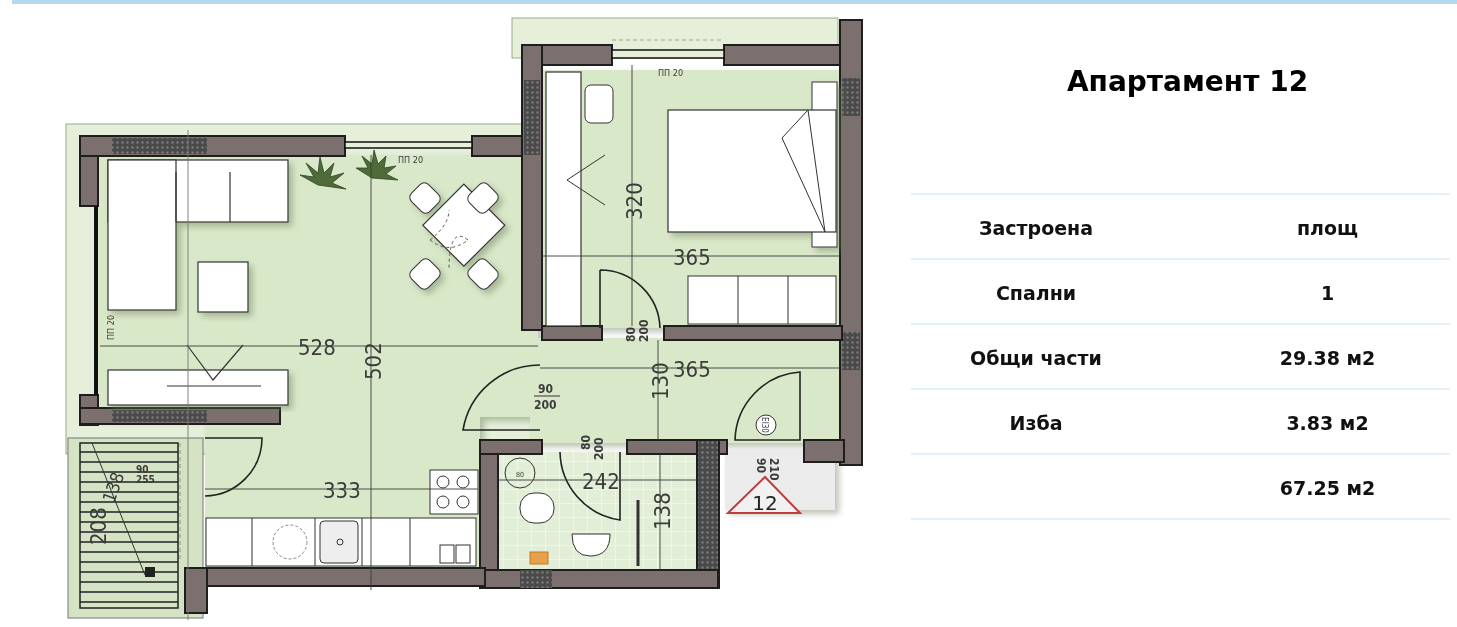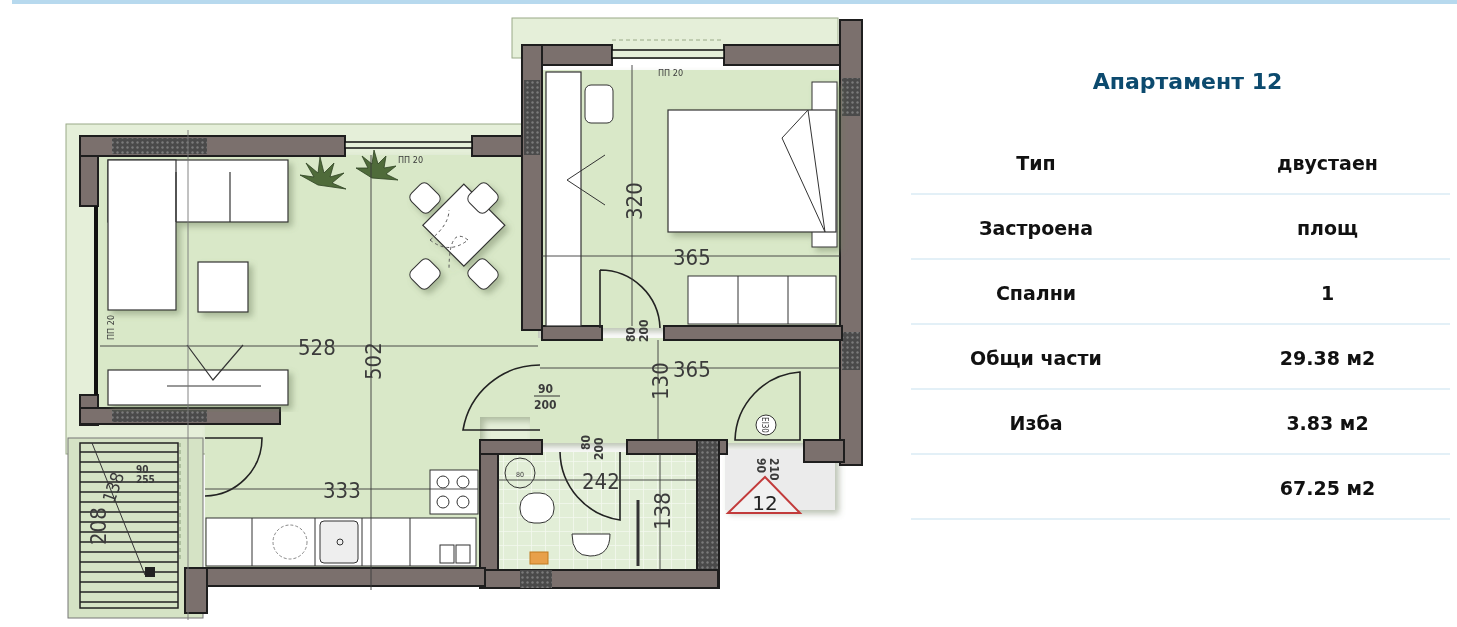--- a/index.html
+++ b/index.html
@@ -1,20 +1,20 @@
 <!DOCTYPE html>
 <html><head>
   <meta charset="utf-8">
   <style>
     html, body { margin: 0; padding: 0; background: #ffffff; }
     body { width: 1457px; height: 627px; position: relative; overflow: hidden; font-family: "DejaVu Sans", sans-serif; }
     .top-rule { position: absolute; left: 12px; right: 0; top: 0; height: 4px; background: #b7d9ee; }
     .plan { position: absolute; left: 0; top: 0; width: 880px; height: 627px; }
     .panel { position: absolute; left: 905px; top: 40px; width: 545px; }
-    .title { text-align: center; font-weight: bold; font-size: 22px; color: #0c4a6e; margin: 22px 0 0 0; height: 40px; line-height: 40px; padding-left: 20px; }
+    .title { text-align: center; font-weight: bold; font-size: 28px; color: #000000; margin: 22px 0 0 0; height: 40px; line-height: 40px; padding-left: 20px; }
     .rows { margin-top: 38px; }
     .row { position: relative; height: 65px; }
     .row .label, .row .value { position: absolute; top: 12px; font-weight: bold; font-size: 19px; color: #111; text-align: center; }
     .row .label { left: 0; width: 262px; }
     .row .value { left: 300px; width: 245px; }
     .row .rule { position: absolute; left: 6px; right: 0; bottom: 10px; height: 2px; background: #e3f0f7; }
     .dim { font-family: "DejaVu Sans Condensed", "DejaVu Sans", sans-serif; fill: #3b3b3b; }
   </style>
 </head>
 <body>
@@ -231,22 +231,20 @@
   <g>
     <path d="M765 477 L800 513 L728 513 Z" fill="#f1f1f1" stroke="#c23b3b" stroke-width="2"></path>
     <text x="765" y="510" font-size="20" text-anchor="middle" fill="#222">12</text>
   </g>
 </svg>
 
 <div class="panel">
   <div class="title">Апартамент 12</div>
   <div class="rows">
     <div class="row">
-      <div class="label">Тип</div>
-      <div class="value">двустаен</div>
       <div class="rule"></div>
     </div>
     <div class="row">
       <div class="label">Застроена</div>
       <div class="value">площ</div>
       <div class="rule"></div>
     </div>
     <div class="row">
       <div class="label">Спални</div>
       <div class="value">1</div>

